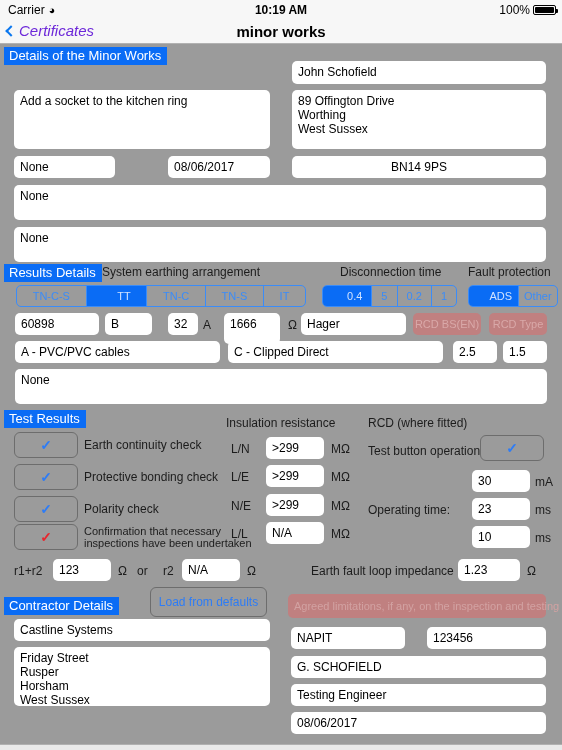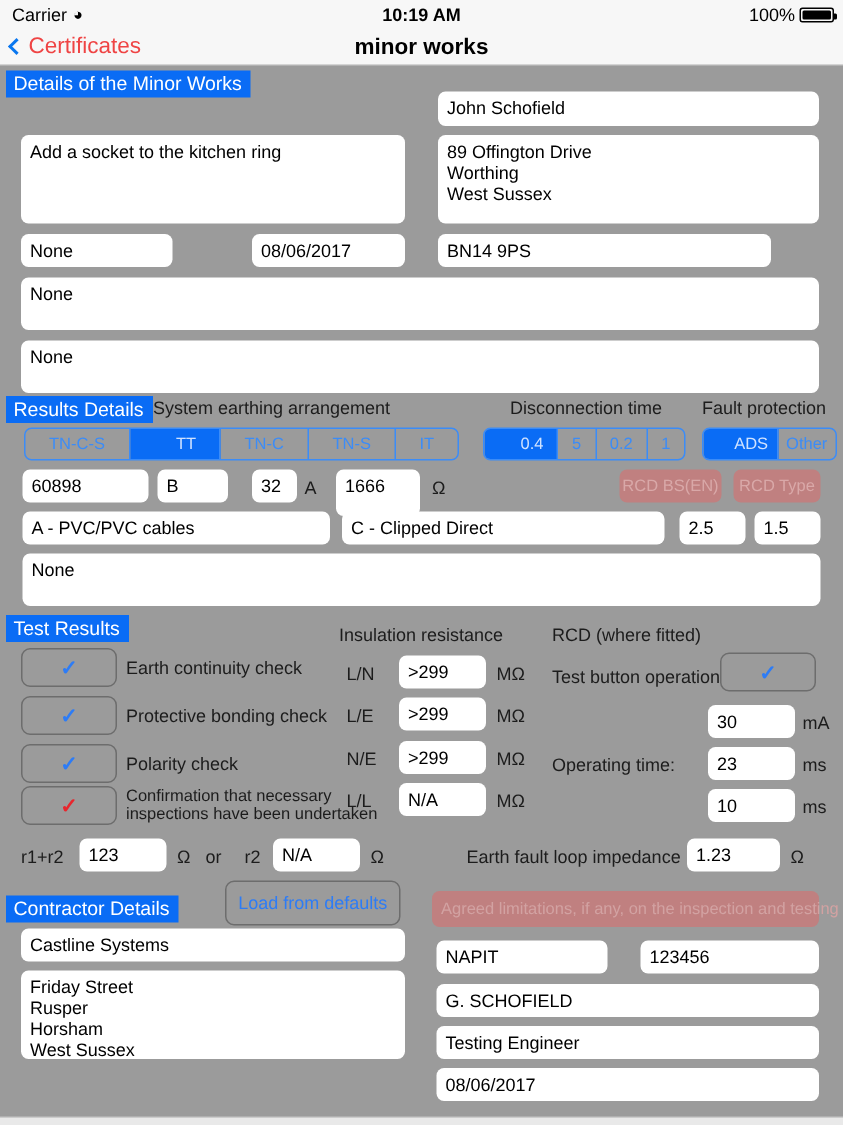--- a/index.html
+++ b/index.html
@@ -33,21 +33,21 @@
 
   
   .navbar {
     position: absolute; top: 20px; left: 0; width: 562px; height: 24px;
     background: #f7f7f7;
     border-bottom: 0.5px solid #b2b2b2;
   }
   .nav-back {
     position: absolute; left: 7px; top: 2px;
     display: flex; align-items: center; gap: 2px;
-    color: #ef4444; font-size: 15px;
+    color: #6d28d9; font-size: 15px; font-style: italic;
   }
   .chev-left {
     display: inline-block; width: 8px; height: 8px;
     border-left: 2.2px solid #0a77ef; border-bottom: 2.2px solid #0a77ef;
     transform: rotate(45deg); margin-right: 2px; margin-top: 0px;
   }
   .nav-title {
     position: absolute; left: 0; right: 0; top: 3px;
     text-align: center; font-size: 15px; font-weight: bold; color: #000;
   }
@@ -162,21 +162,21 @@
   <div class="fld multiline" style="left:14px; top:90px; width:256px; height:59px;">Add a socket to the kitchen ring</div>
 
   <div class="fld multiline" style="left:292px; top:90px; width:254px; height:59px;">89 Offington Drive
 Worthing
 West Sussex</div>
 
   <div class="fld" style="left:14px; top:156px; width:101px; height:22px;">None</div>
 
   <div class="fld" style="left:168px; top:156px; width:102px; height:22px;">08/06/2017</div>
 
-  <div class="fld" style="left:292px; top:156px; width:222px; height:22px;">BN14 9PS</div>
+  <div class="fld" style="left:292px; top:156px; width:254px; height:22px;text-align:center;">BN14 9PS</div>
 
   <div class="fld" style="left:14px; top:185px; width:532px; height:35px;">None</div>
 
   <div class="fld" style="left:14px; top:227px; width:532px; height:35px;">None</div>
 
   <div class="section-label" style="left:4px; top:264px;">Results Details</div>
 
   <div class="lbl" style="left:102px; top:265px;">System earthing arrangement</div>
   <div class="lbl" style="left:340px; top:265px;">Disconnection time</div>
   <div class="lbl" style="left:468px; top:265px;">Fault protection</div>
@@ -198,20 +198,21 @@
       <div class="s on">ADS</div>
       <div class="s">Other</div>
     </div>
 
   <div class="fld" style="left:15px; top:313px; width:84px; height:22px;">60898</div>
   <div class="fld" style="left:105px; top:313px; width:47px; height:22px;">B</div>
   <div class="fld" style="left:168px; top:313px; width:30px; height:22px;">32</div>
   <div class="lbl" style="left:203px; top:318px;">A</div>
   <div class="fld" style="left:224px; top:313px; width:56px; height:31px;">1666</div>
   <div class="lbl" style="left:288px; top:318px;">Ω</div>
+  <div class="fld" style="left:301px; top:313px; width:105px; height:22px;">Hager</div>
 
   <div class="redbtn" style="left:413px; top:313px; width:68px; height:22px;">RCD BS(EN)</div>
   <div class="redbtn" style="left:489px; top:313px; width:58px; height:22px;">RCD Type</div>
 
   <div class="fld" style="left:15px; top:341px; width:205px; height:22px;">A - PVC/PVC cables</div>
   <div class="fld" style="left:228px; top:341px; width:215px; height:22px;">C - Clipped Direct</div>
   <div class="fld" style="left:453px; top:341px; width:44px; height:22px;">2.5</div>
   <div class="fld" style="left:503px; top:341px; width:44px; height:22px;">1.5</div>
 
   <div class="fld" style="left:15px; top:369px; width:532px; height:35px;">None</div>

